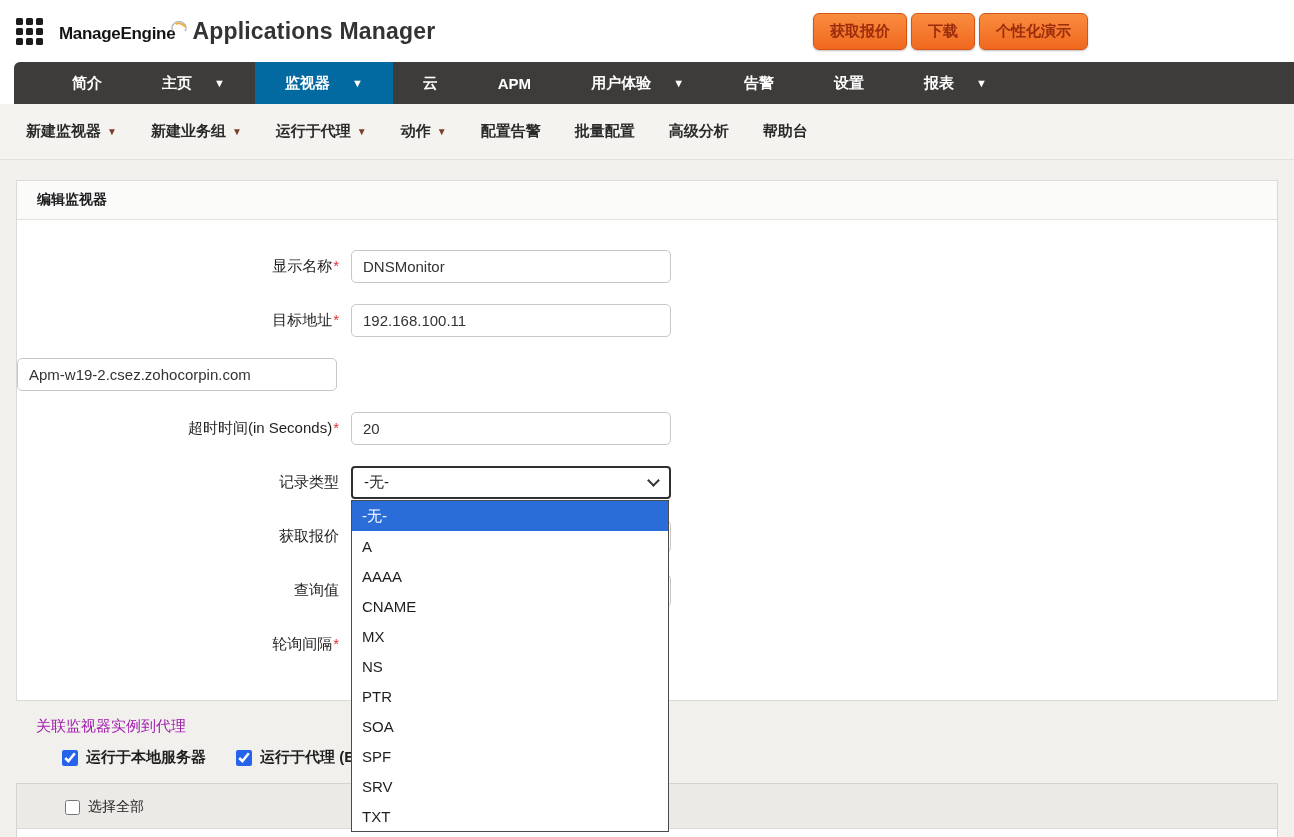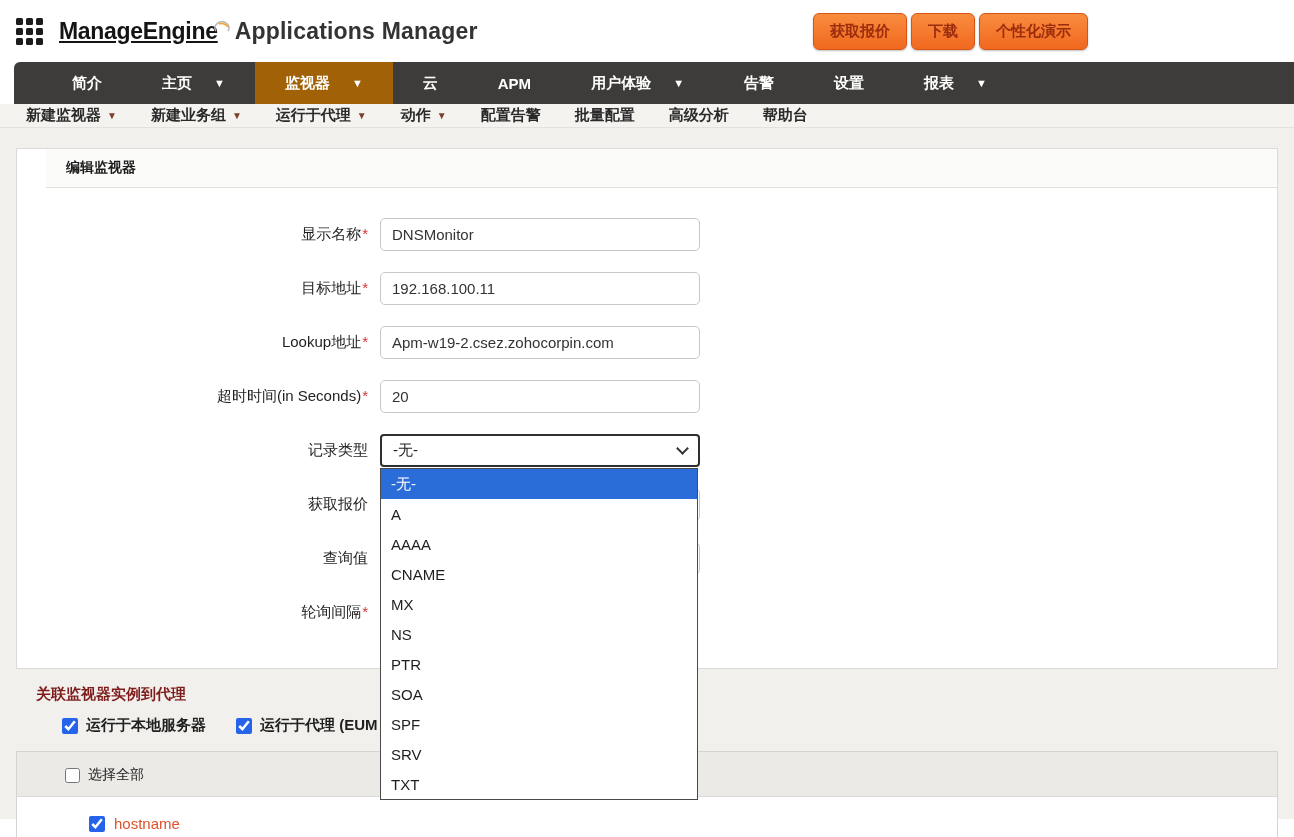--- a/index.html
+++ b/index.html
@@ -4,46 +4,46 @@
 <style>
   * { margin:0; padding:0; box-sizing:border-box; }
   html,body { width:1294px; height:837px; overflow:hidden; background:#fff;
     font-family:"Liberation Sans", sans-serif; }
 
   
   .topbar { height:62px; display:flex; align-items:center; padding:0 16px; background:#fff; }
   .grid-icon { display:grid; grid-template-columns:repeat(3,7px); grid-gap:3px; margin-right:16px; cursor:pointer; }
   .grid-icon span { width:7px; height:7px; background:#1c1c1c; border-radius:1.5px; }
   .brand-wrap { display:flex; align-items:baseline; gap:10px; }
-  .brand { font-weight:bold; font-size:23px; color:#141414; letter-spacing:-0.3px; position:relative;text-decoration:underline; }
+  .brand { font-weight:bold; font-size:17px; color:#141414; letter-spacing:-0.3px; position:relative; }
   .swoosh { position:absolute; right:-12px; top:-4px; }
   .app-title { font-size:23px; font-weight:bold; color:#333; letter-spacing:0.2px;margin-left:7px; }
   .cta-group { margin-left:auto; margin-right:190px; display:flex; gap:4px; }
   .cta-btn { background:linear-gradient(#f98c3e,#f0681f); border:1px solid #d85415; border-radius:6px;
     color:#9b2c0c; font-weight:bold; font-size:15px; padding:8px 16px; cursor:pointer;
     box-shadow:0 1px 2px rgba(0,0,0,0.25); font-family:"Liberation Sans",sans-serif; }
 
   
   .mainnav { height:42px; background:#3d3c3a; margin-left:14px; border-top-left-radius:6px;
     display:flex; align-items:stretch; padding-left:28px; }
   .nav-item { display:flex; align-items:center; gap:22px; padding:0 30px; color:#fff; font-size:15px;
     font-weight:bold; cursor:pointer; }
-  .nav-item.active { background:#a16207; }
+  .nav-item.active { background:#0369a1; }
   .nav-caret { font-size:11px; color:#fff; }
 
   
-  .subnav { height:24px; background:#f4f3f0; display:flex; align-items:center; gap:34px;
+  .subnav { height:56px; background:#f4f3f0; display:flex; align-items:center; gap:34px;
     padding:0 26px; border-bottom:1px solid #e4e2de; }
   .subnav-item { display:flex; align-items:center; gap:6px; font-size:15px; font-weight:bold;
     color:#2a2a2a; cursor:pointer; }
   .subnav-caret { font-size:10px; color:#7b3f2a; }
 
   
   .content { background:#f1f0ed; height:691px; padding:20px 16px 0; position:relative; }
-  .panel { background:#fff; border:1px solid #dcdad6;padding-left:29px; }
+  .panel { background:#fff; border:1px solid #dcdad6; }
   .panel-header { padding:10px 20px; font-size:14px; font-weight:bold; color:#1d1d1d;
     background:#fbfbfa; border-bottom:1px solid #e3e1dd; }
 
   .form { padding:30px 0 18px; }
   .form-row { display:flex; align-items:center; margin-bottom:21px; }
   .form-label { width:334px; text-align:right; font-size:15px; color:#1e1e1e; padding-right:12px; }
   .req { color:#e03131; margin-left:1px; }
   .form-input { width:320px; height:33px; border:1px solid #c9c7c3; border-radius:5px;
     padding:0 11px; font-size:15px; color:#333; background:#fff; font-family:"Liberation Sans",sans-serif; }
   .form-input.small { width:150px; }
@@ -55,21 +55,21 @@
     color:#1e1e1e; cursor:pointer; }
   .chev { width:9px; height:9px; border-right:2px solid #333; border-bottom:2px solid #333;
     transform:rotate(45deg); margin-top:-5px; }
   .dropdown-list { position:absolute; top:34px; left:0; width:318px; background:#fff;
     border:1px solid #4a4a4a; z-index:50; }
   .dd-option { height:30px; display:flex; align-items:center; padding:0 10px; font-size:15px;
     color:#1e1e1e; cursor:pointer; }
   .dd-option.selected { background:#2a6cd8; color:#fff; }
 
   
-  .agent-title { font-size:15px; font-weight:bold; color:#7f1d1d; padding:16px 0 12px 20px; }
+  .agent-title { font-size:15px; font-weight:normal; color:#a21caf; padding:16px 0 12px 20px; }
   .agent-checkrow { display:flex; gap:30px; padding:0 0 16px 46px;align-items:center; }
   .check-item { display:flex; align-items:center; gap:8px; font-size:15px; color:#1f1f1f; }
   .check-item.bold { font-weight:bold; }
   .check-item input[type=checkbox] { width:16px; height:16px; accent-color:#2563eb; cursor:pointer; }
   .select-all-box { border:1px solid #d6d4d0; background:#eceae6; padding:12px 14px 0; }
   .select-all-row { display:flex; align-items:center; gap:8px; font-size:14px; color:#222; padding:2px 0 12px 34px; }
   .select-all-row input[type=checkbox] { width:15px; height:15px; accent-color:#2563eb; cursor:pointer; }
   .host-panel { background:#fff; margin:0 -14px; padding:18px 0 40px 72px; border-top:1px solid #dcdad6; }
   .host-row { display:flex; align-items:center; gap:9px; font-size:15px; }
   .host-row input[type=checkbox] { width:16px; height:16px; accent-color:#2563eb; cursor:pointer; }
@@ -189,23 +189,20 @@
       </div>
 
       <div class="form-row">
         <label class="form-label">
           <span>目标地址</span><span class="req">*</span>
         </label>
         <input class="form-input" value="192.168.100.11" style="">
       </div>
 
       <div class="form-row">
-        <label class="form-label">
-          <span>Lookup地址</span><span class="req">*</span>
-        </label>
         <input class="form-input" value="Apm-w19-2.csez.zohocorpin.com" style="">
       </div>
 
       <div class="form-row">
         <label class="form-label">
           <span>超时时间(in Seconds)</span><span class="req">*</span>
         </label>
         <input class="form-input" value="20" style="">
       </div>
 

